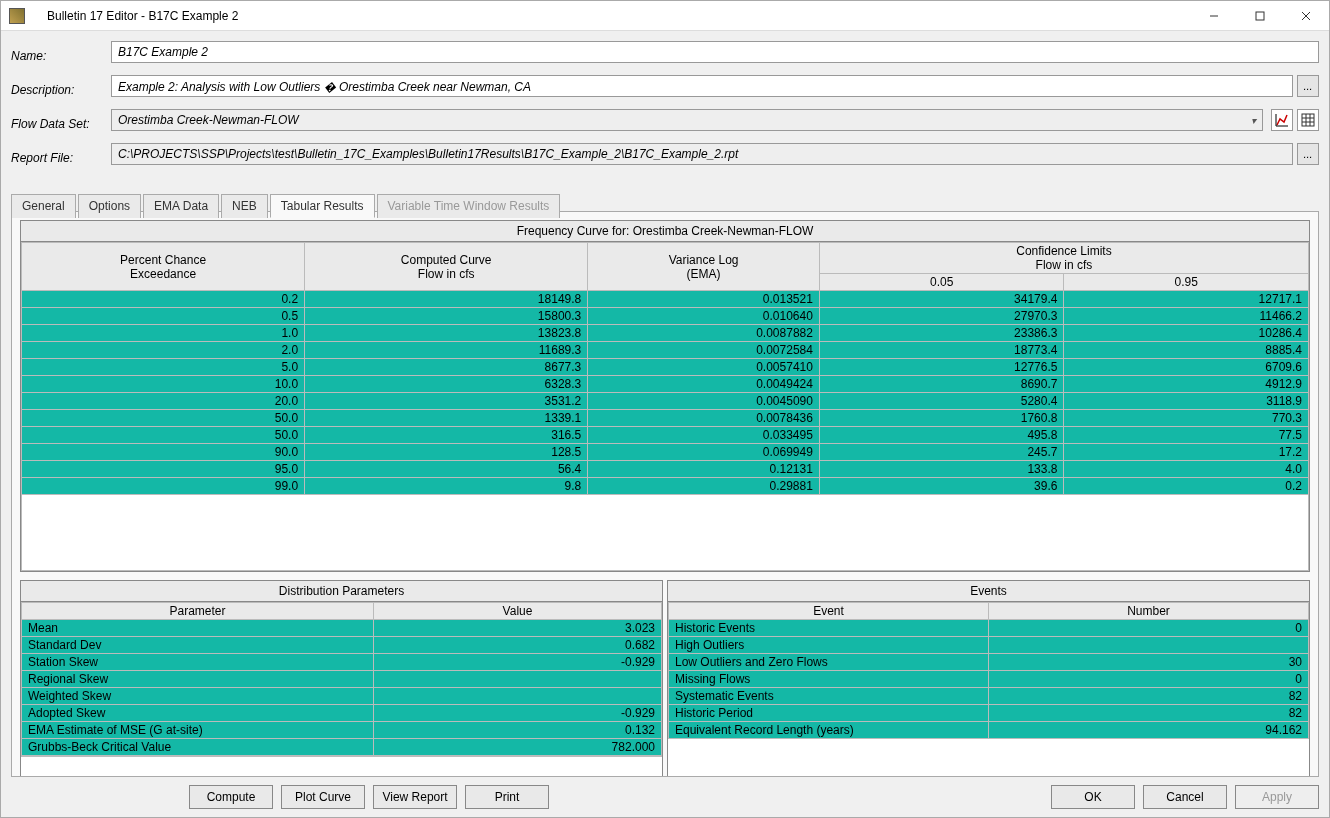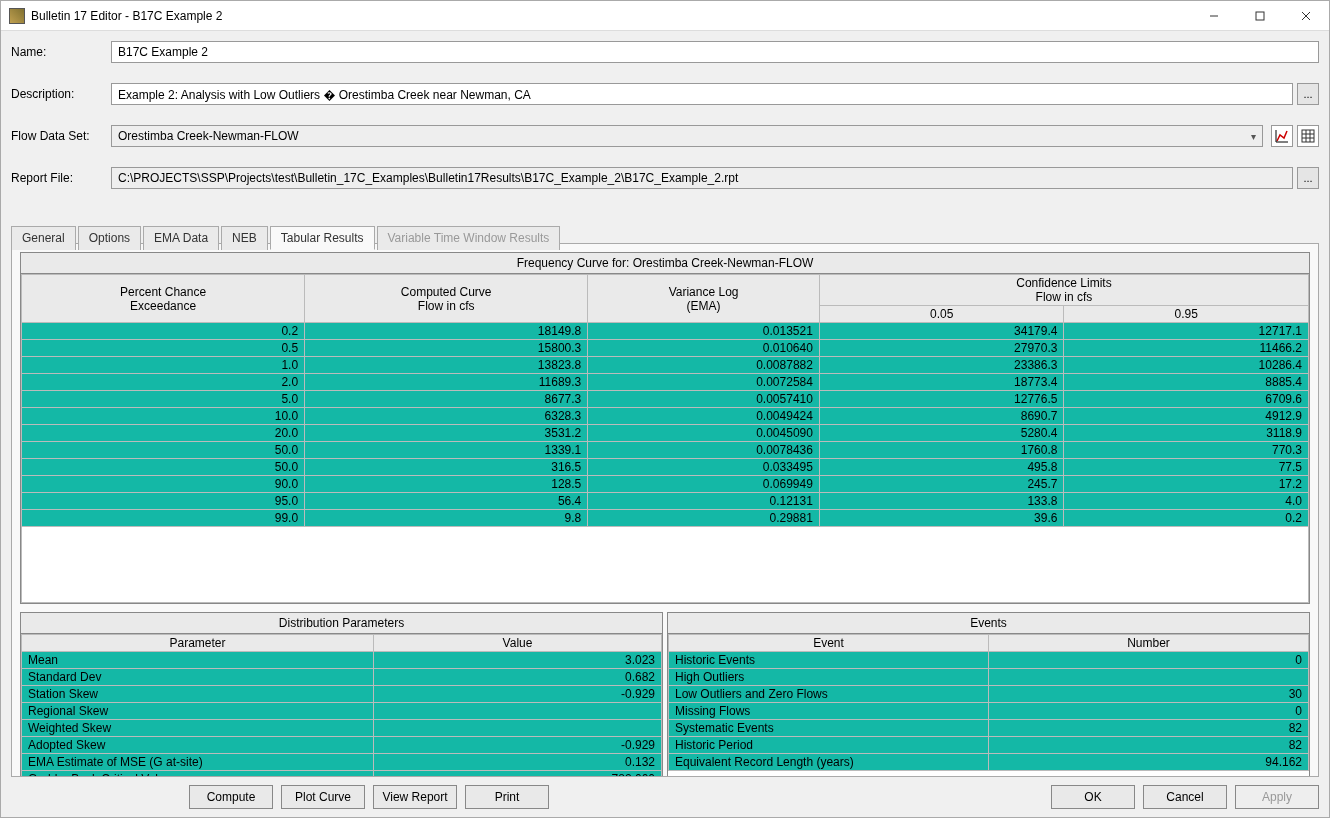--- a/index.html
+++ b/index.html
@@ -18,39 +18,40 @@
     display: flex;
     flex-direction: column;
   }
   .titlebar {
     height: 30px;
     background: #fff;
     display: flex;
     align-items: center;
     padding: 0 0 0 8px;
     border-bottom: 1px solid #ddd;
+    gap: 16px;
   }
   .titlebar .app-icon {
     width: 16px; height: 16px;
     margin-right: 6px;
     background: linear-gradient(45deg,#c0a050,#807030);
     border:1px solid #555;
   }
   .titlebar .title { flex: 1; color:#000; font-size:12px;}
   .titlebar .win-controls { display:flex; }
   .titlebar .win-btn {
     width: 46px; height:30px;
     display:flex; align-items:center; justify-content:center;
     color:#333; font-size:12px;
   }
   .form-area {
     padding: 10px 10px 4px 10px;
   }
   .form-row {
-    display:flex; align-items:center; margin-bottom:20px;
+    display:flex; align-items:flex-end; margin-bottom:12px;font-style:italic;
   }
   .form-row label {
     width: 100px;
   }
   .form-row .input {
     flex:1;
     height:22px;
     background:#fff;
     border:1px solid #999;
     padding:2px 6px;

